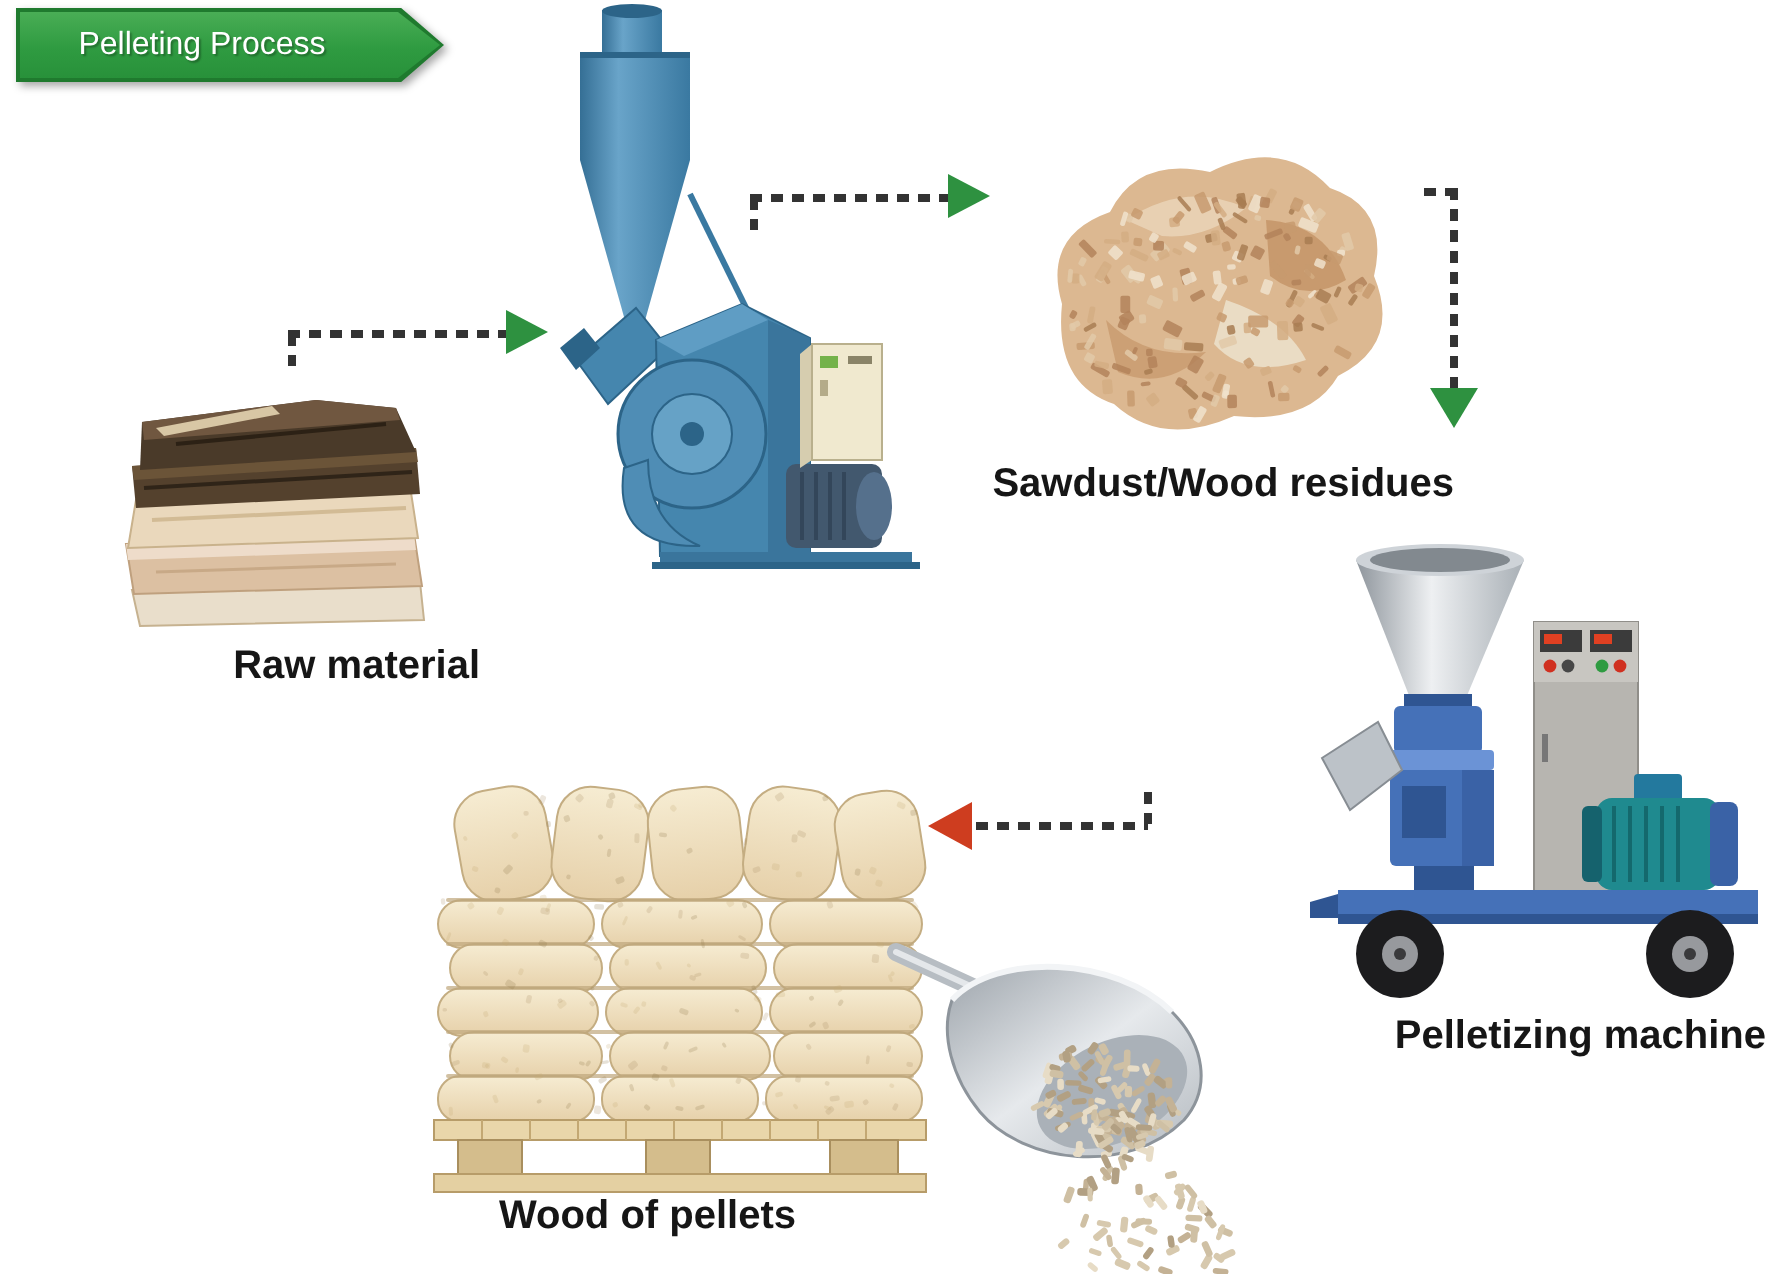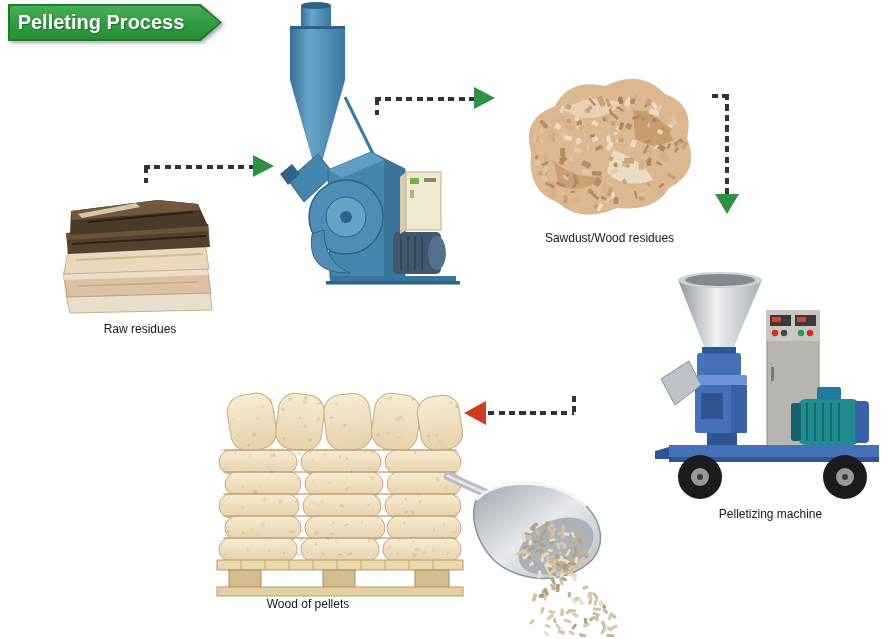--- a/index.html
+++ b/index.html
@@ -9,25 +9,25 @@
   
   .banner-wrap{position:absolute;left:8px;top:4px;width:214px;height:37px;
                filter:drop-shadow(2px 2px 2px rgba(0,0,0,.35));}
   .banner-outer{position:absolute;inset:0;background:var(--banner_green_dark);
                 clip-path:polygon(0 0,90% 0,100% 50%,90% 100%,0 100%);}
   .banner-inner{position:absolute;inset:2px;
                 background:linear-gradient(180deg,#49ad55,var(--banner_green) 55%,#28913a);
                 clip-path:polygon(0 0,90% 0,100% 50%,90% 100%,0 100%);}
   .banner-text{position:absolute;left:0;right:28px;top:0;bottom:0;display:flex;
                align-items:center;justify-content:center;color:#fff;
-               font-size:20px;font-weight:bold;text-shadow:1px 1px 1px rgba(0,0,0,.3);text-align:center;}
+               font-size:16px;font-weight:normal;text-shadow:1px 1px 1px rgba(0,0,0,.3);text-align:center;}
 
   
-  .stage-label{position:absolute;font-size:12px;font-weight:normal;color:var(--label_black);
-               text-align:center;}
+  .stage-label{position:absolute;font-size:20px;font-weight:bold;color:var(--label_black);
+               text-align:right;}
 
   
   .arrow{position:absolute;}
   .arrow>div{position:absolute;}
   .dash-h{height:3.5px;background:repeating-linear-gradient(90deg,var(--dash_gray) 0 6px,transparent 6px 10.5px);}
   .dash-v{width:3.5px;background:repeating-linear-gradient(180deg,var(--dash_gray) 0 6px,transparent 6px 10.5px);}
   .tri-right{width:0;height:0;border-top:11px solid transparent;border-bottom:11px solid transparent;
              border-left:21px solid var(--arrow_green);}
   .tri-down{width:0;height:0;border-left:12px solid transparent;border-right:12px solid transparent;
             border-top:20px solid var(--arrow_green);}
@@ -62,21 +62,21 @@
       <line x1="18" y1="62" x2="145" y2="56" stroke="#d2bb95" stroke-width="2"></line>
       <polygon points="8,35 150,26 152,49 10,56" fill="#54412d"></polygon>
       <polygon points="8,35 150,26 151,33 9,42" fill="#6b5438"></polygon>
       <line x1="14" y1="46" x2="148" y2="38" stroke="#2f2418" stroke-width="2"></line>
       <polygon points="13,13 100,2 140,6 150,28 12,37" fill="#4a3a29"></polygon>
       <polygon points="13,13 100,2 140,6 142,12 14,22" fill="#705740"></polygon>
       <line x1="30" y1="24" x2="135" y2="14" stroke="#2c2115" stroke-width="2"></line>
       <polygon points="20,16 78,5 82,9 24,20" fill="#d8c7a5"></polygon>
     </g>
   </svg>
-  <div class="stage-label" style="left:40px;top:322px;width:200px">Raw residues</div>
+  <div class="stage-label" style="left:40px;top:322px;width:200px">Raw material</div>
 
   <div class="arrow" style="left:140px;top:154px;width:140px;height:34px">
     <div class="dash-v" style="left:4px;top:13px;height:16px"></div>
     <div class="dash-h" style="left:4px;top:11px;width:110px"></div>
     <div class="tri-right" style="left:113px;top:1px"></div>
   </div>
 
   <svg class="stage-img" style="left:272px;top:2px" width="190" height="283" viewBox="0 0 190 283">
     <defs>
       <linearGradient id="cycG" x1="0" y1="0" x2="1" y2="0">

